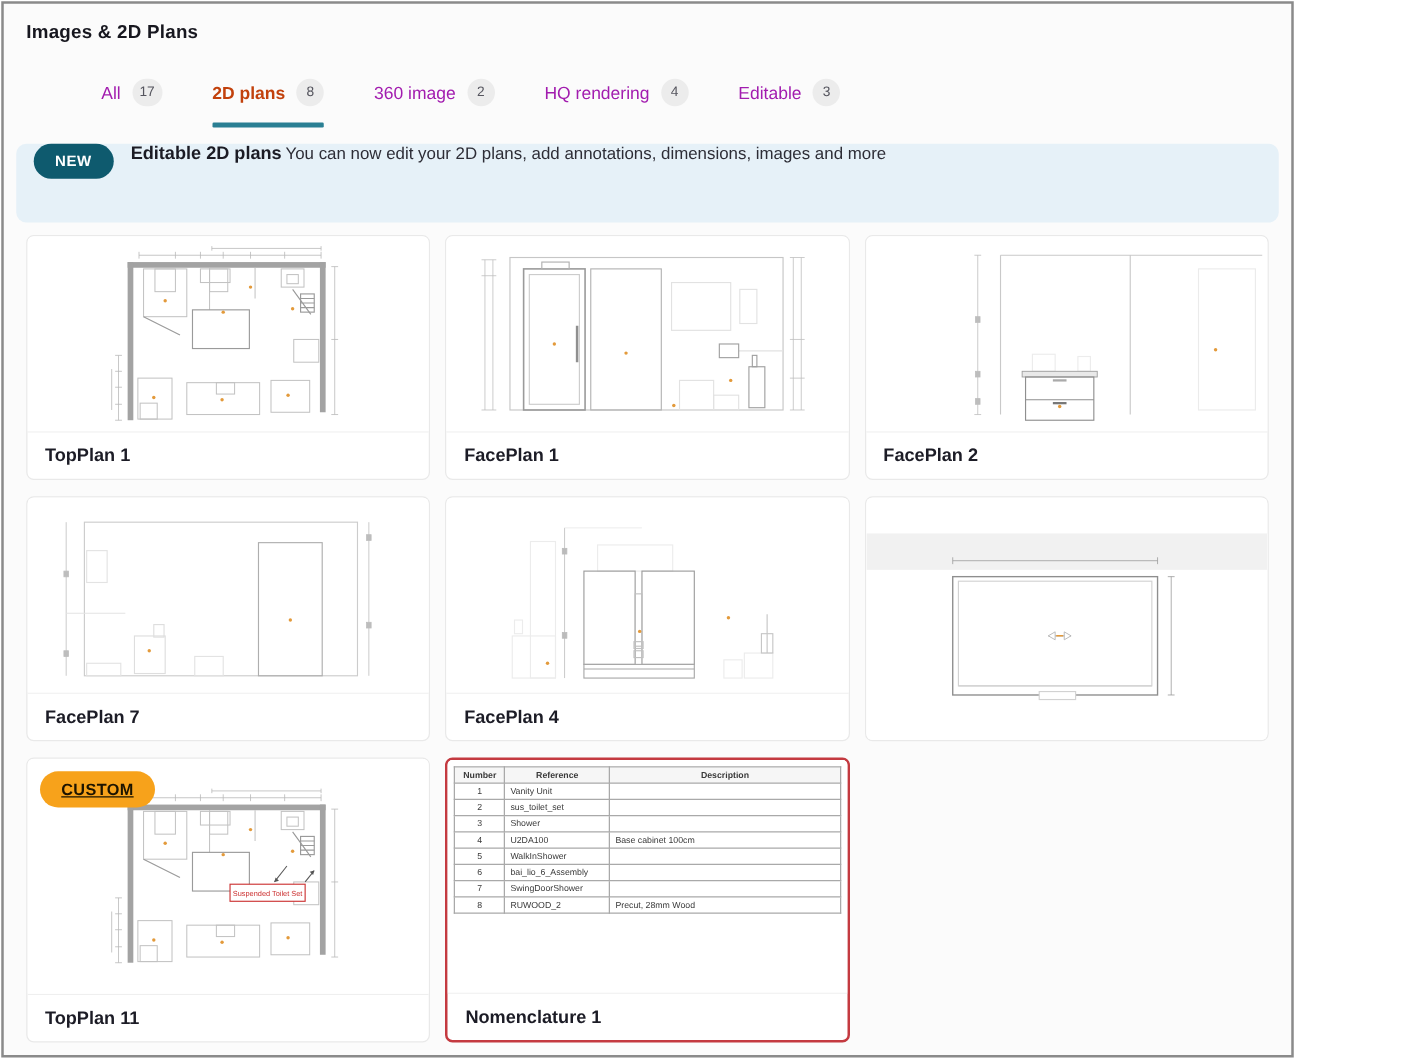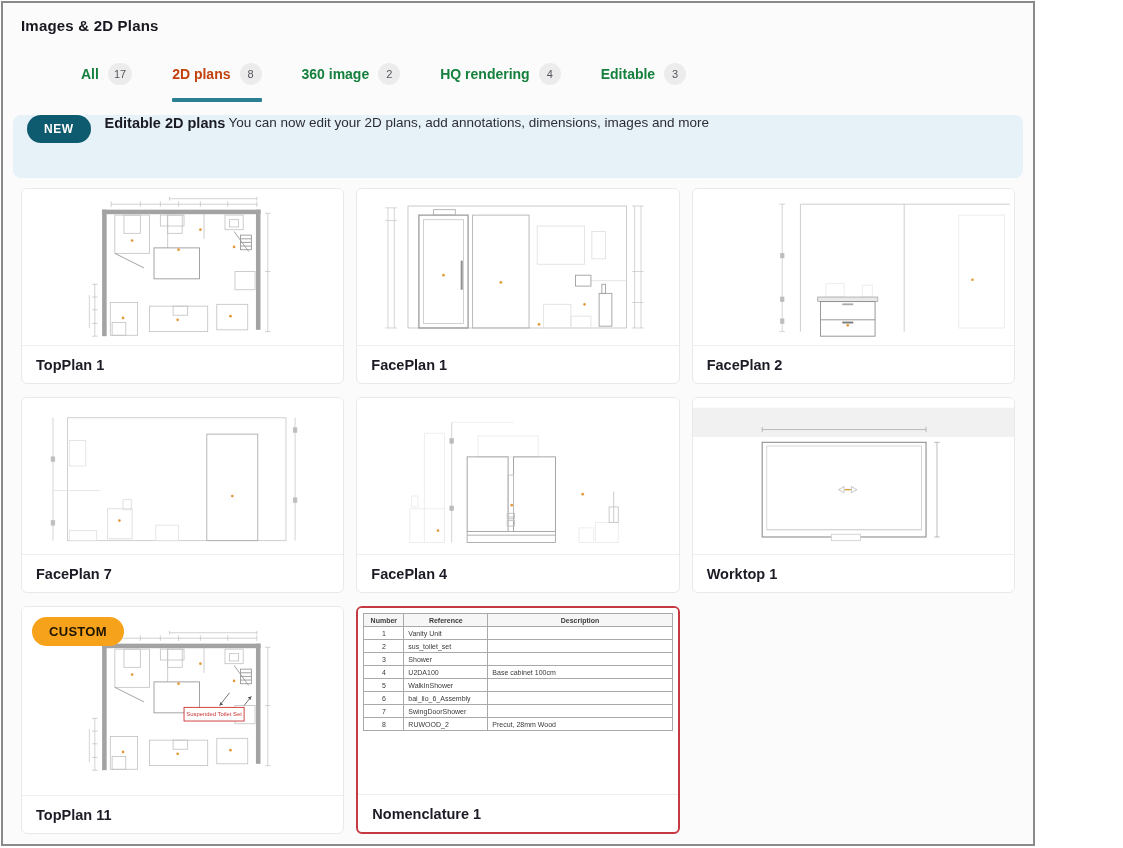--- a/index.html
+++ b/index.html
@@ -7,21 +7,21 @@
   .page {
     position:absolute; left:1px; top:1px; width:1034px; height:845px;
     border:2px solid #8a8a8a; background:#fbfbfb; overflow:hidden;
   }
   .page-title {
     padding:14px 0 0 18px; font-size:15px; font-weight:700; color:#17171f; letter-spacing:.2px;
   }
   
   .tabs { display:flex; gap:40px; margin:26px 0 0 78px; height:28px; align-items:center; }
   .tab { position:relative; display:flex; align-items:center; gap:9px; cursor:pointer; }
-  .tab-label { font-size:14px; color:#15803d; font-weight:700; }
+  .tab-label { font-size:14px; color:#a21caf; font-weight:400; }
   .tab.active .tab-label { color:#c2410c; font-weight:700; }
   .tab.active::after {
     content:""; position:absolute; left:0; right:0; bottom:-17px; height:4px; background:#2a7f93; border-radius:1px;
   }
   .count-badge {
     min-width:22px; height:22px; border-radius:11px; background:#ececec;
     display:flex; align-items:center; justify-content:center;
     font-size:11px; color:#55555e; padding:0 6px;
   }
   
@@ -48,21 +48,21 @@
   }
   .card.selected { border:2px solid #c43a40; }
   .thumb { flex:1; position:relative; overflow:hidden; background:#fff; }
   .thumb svg { display:block; width:100%; height:100%; }
   .card-label-bar {
     flex:0 0 38px; border-top:1px solid #efefef; display:flex; align-items:center; padding-left:14px;
   }
   .card-label { font-size:14.5px; font-weight:700; color:#1c1c26; }
   .custom-badge {
     position:absolute; z-index:2; top:10px; left:10px; background:#f7a21b; color:#1d1400;
-    font-size:13px; font-weight:700; padding:7px 17px; border-radius:17px; letter-spacing:.3px;
+    font-size:13px; font-weight:700; padding:7px 17px; border-radius:17px; letter-spacing:.3px;text-decoration:underline;
   }
   .empty-cell { background:transparent; }
   
   .nom-table {
     width:calc(100% - 10px); margin:5px; border-collapse:collapse;
     font-size:7px; color:#3a3a3a; table-layout:fixed;
   }
   .nom-table th, .nom-table td { border:1px solid #a9a9a9; height:13px; padding:0 4px; overflow:hidden; white-space:nowrap; }
   .nom-table th { background:#f6f6f6; font-weight:600; text-align:center; }
   .nom-table .col-num { width:40px; text-align:center; }
@@ -324,23 +324,20 @@
           <path d="M81 138 H251" stroke="#d2d2d2" fill="none"></path>
           <rect x="152" y="143" width="32" height="7" stroke="#d2d2d2" fill="#ffffff"></rect>
           <g>
             <path d="M160 94 H180" stroke="#b5b5b5" stroke-width="1"></path>
             <path d="M160 94 l6 -3.5 v7 z" fill="#ffffff" stroke="#b5b5b5" stroke-width="0.8"></path>
             <path d="M180 94 l-6 -3.5 v7 z" fill="#ffffff" stroke="#b5b5b5" stroke-width="0.8"></path>
             <path d="M167 94 H173" stroke="#e39a3b" stroke-width="1.4"></path>
           </g>
         </svg>
       </div>
-      <div class="card-label-bar">
-        <span class="card-label">Worktop 1</span>
-      </div>
     </div>
 
     <div class="card">
       <span class="custom-badge">CUSTOM</span>
       <div class="thumb">
         <svg viewBox="0 0 353 158">
           <g stroke="#b8b8b8" stroke-width="0.7" fill="none">
             <path d="M98 10 H258 M98 7 V13 M130 7 V13 M152 7 V13 M172 7 V13 M196 7 V13 M226 7 V13 M258 7 V13"></path>
             <path d="M162 4 H258 M162 2 V6 M258 2 V6"></path>
             <path d="M270 20 V150 M267 20 H273 M267 84 H273 M267 150 H273"></path>

